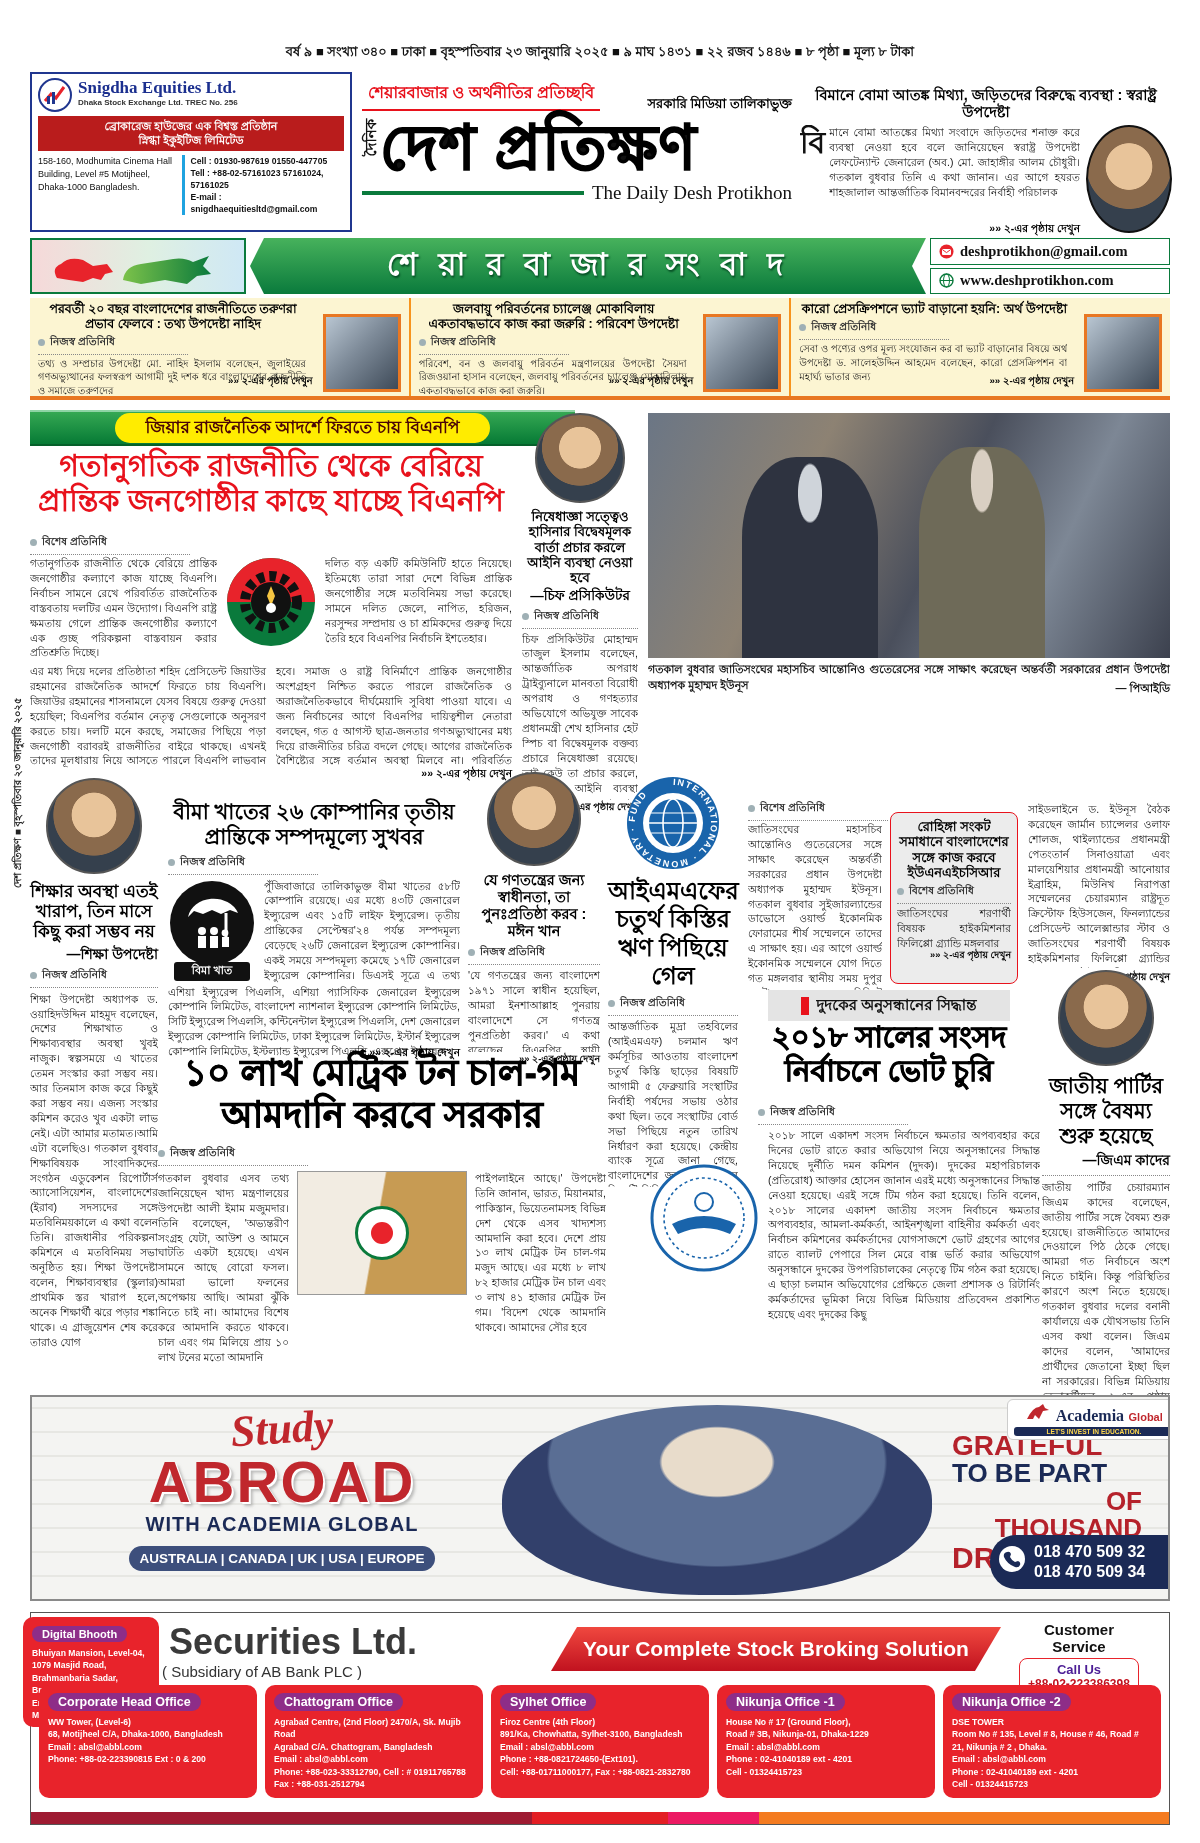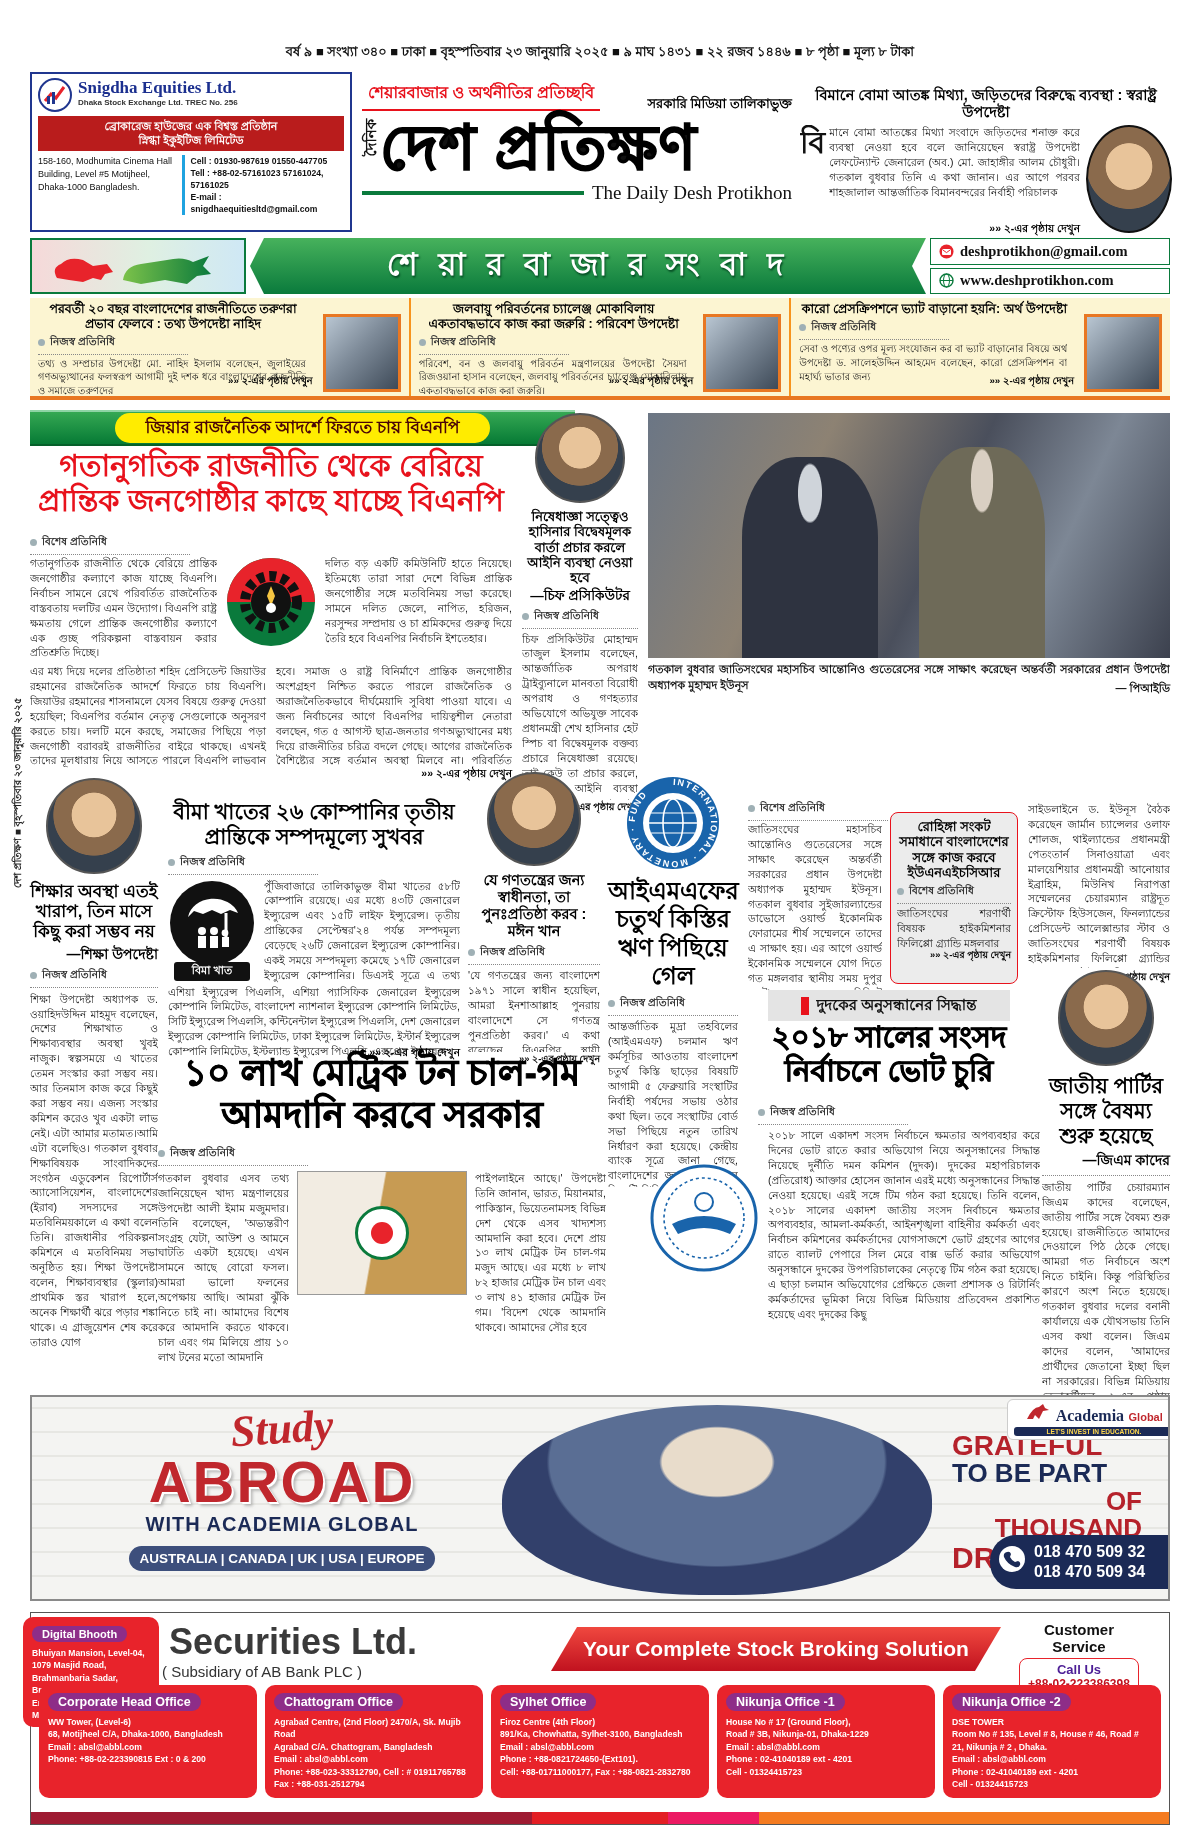--- a/index.html
+++ b/index.html
@@ -77,21 +77,21 @@
       <div style="flex:1;height:4px;background:#0a7a3c;"></div>
       <div style="font-family:'Liberation Serif',serif;font-size:19px;color:#111;">The Daily Desh Protikhon</div>
     </div>
   </div>
 
   <div class="abs" style="left:800px;top:76px;width:372px;height:158px;margin-top:11px;">
     <div class="hl ctr" style="font-size:14.5px;">বিমানে বোমা আতঙ্ক মিথ্যা, জড়িতদের বিরুদ্ধে ব্যবস্থা : স্বরাষ্ট্র উপদেষ্টা</div>
     <div style="margin-top:4px;overflow:hidden;">
       <div class="portrait" style="float:right;width:82px;height:104px;border-radius:50%;border:2px solid #111;margin-left:6px;"></div>
       <span style="float:left;font-size:30px;font-weight:bold;line-height:0.9;padding:4px 4px 0 0;">বি</span>
-      <span class="body-text" style="display:block;height:96px;">মানে বোমা আতঙ্কের মিথ্যা সংবাদে জড়িতদের শনাক্ত করে ব্যবস্থা নেওয়া হবে বলে জানিয়েছেন স্বরাষ্ট্র উপদেষ্টা লেফটেন্যান্ট জেনারেল (অব.) মো. জাহাঙ্গীর আলম চৌধুরী। গতকাল বুধবার তিনি এ কথা জানান। এর আগে পরবর শাহজালাল আন্তর্জাতিক বিমানবন্দরের নির্বাহী পরিচালক</span>
+      <span class="body-text" style="display:block;height:96px;">মানে বোমা আতঙ্কের মিথ্যা সংবাদে জড়িতদের শনাক্ত করে ব্যবস্থা নেওয়া হবে বলে জানিয়েছেন স্বরাষ্ট্র উপদেষ্টা লেফটেন্যান্ট জেনারেল (অব.) মো. জাহাঙ্গীর আলম চৌধুরী। গতকাল বুধবার তিনি এ কথা জানান। এর আগে হযরত শাহজালাল আন্তর্জাতিক বিমানবন্দরের নির্বাহী পরিচালক</span>
       <div class="more" style="clear:left;">»» ২-এর পৃষ্ঠায় দেখুন</div>
     </div>
   </div>
 
   <div class="abs" style="left:30px;top:238px;width:1140px;height:56px;display:flex;align-items:stretch;gap:4px;">
     <div style="flex:0 0 212px;border:2px solid #0a7a3c;background:linear-gradient(90deg,#f6d9d9,#dff0e2 55%,#cfe8f5);display:flex;align-items:center;justify-content:center;">
       <svg width="190" height="44" viewBox="0 0 190 44">
         <path d="M14 34 q-6 -10 4 -14 q8 -8 22 -4 l10 6 14 -2 6 8 -8 2 -4 6 -8 -2 -10 4 -14 -2 z" fill="#e8232b"></path>
         <path d="M80 36 q2 -14 18 -16 l26 -4 q16 -4 26 2 l16 -6 -6 10 8 8 -14 2 -10 8 -22 -4 -24 4 z" fill="url(#gb)"></path>
         <defs>

